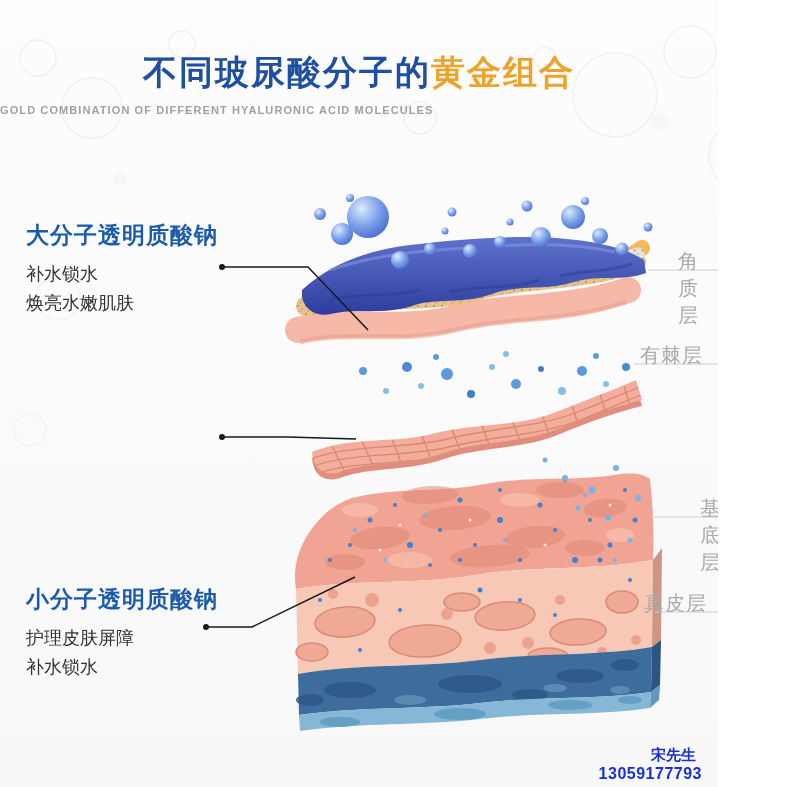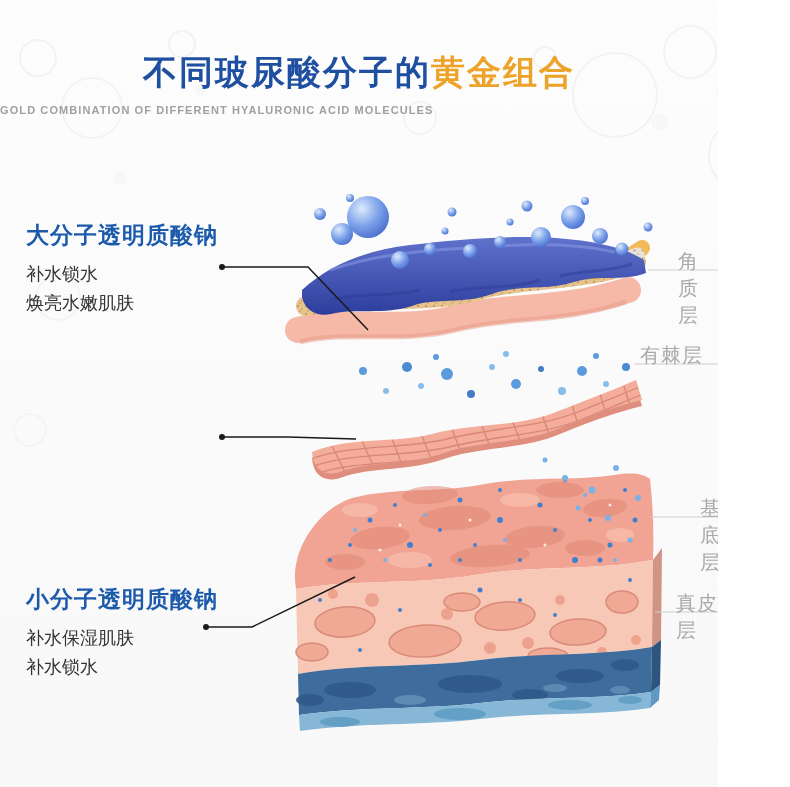--- a/index.html
+++ b/index.html
@@ -15,21 +15,21 @@
             font-size:11px;font-weight:600;letter-spacing:1.1px;
             color:var(--subtitle-gray,#a0a0a0);}
   .molecule{position:absolute;left:26px;}
   .m1{top:220px;} .m2{top:392px;} .m3{top:584px;}
   .m-title{font-size:23px;font-weight:bold;letter-spacing:1px;
            color:var(--molecule-blue,#1c5bab);margin-bottom:9px;}
   .m-desc{font-size:18px;line-height:29px;color:var(--body-text,#333333);}
   .layer-label{position:absolute;font-size:20px;letter-spacing:1px;
                color:var(--layer-gray,#a9a9a9);}
   .l1{left:678px;top:248px;} .l2{left:640px;top:342px;}
-  .l3{left:700px;top:495px;} .l4{left:676px;top:590px;}
+  .l3{left:700px;top:495px;} .l4{left:644px;top:590px;}
   .contact{position:absolute;right:16px;bottom:4px;text-align:right;
            color:var(--contact-blue,#1b2fd6);font-weight:bold;}
   .c-name{font-size:15px;padding-right:6px;}
   .c-phone{font-size:16px;letter-spacing:.5px;}
 </style>
 </head>
 <body>
 
 <div class="page">
 
@@ -305,23 +305,27 @@
   </div>
   <div class="subtitle">GOLD COMBINATION OF DIFFERENT HYALURONIC ACID MOLECULES</div>
 
   <div class="molecule m1">
     <div class="m-title">大分子透明质酸钠</div>
     <div class="m-desc">补水锁水</div>
     <div class="m-desc">焕亮水嫩肌肤</div>
   </div>
   <div class="molecule m3">
     <div class="m-title">小分子透明质酸钠</div>
-    <div class="m-desc">补水保湿肌肤</div>
+    <div class="m-desc">护理皮肤屏障</div>
     <div class="m-desc">补水锁水</div>
   </div>
 
   <div class="layer-label l1">角质层</div>
   <div class="layer-label l2">有棘层</div>
   <div class="layer-label l3">基底层</div>
   <div class="layer-label l4">真皮层</div>
 
+  <div class="contact">
+    <div class="c-name">宋先生</div>
+    <div class="c-phone">13059177793</div>
+  </div>
 
 </div>
 
 </body></html>

